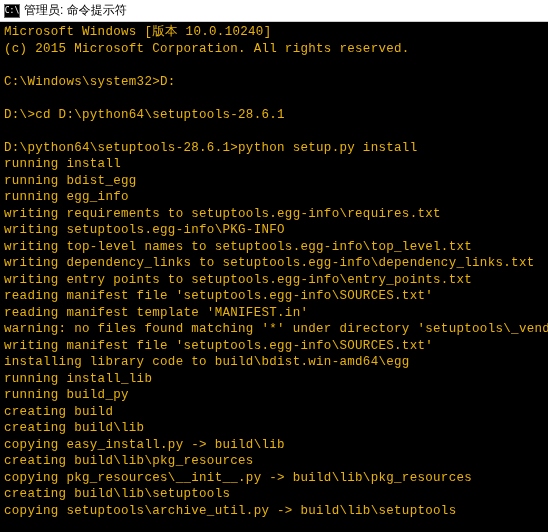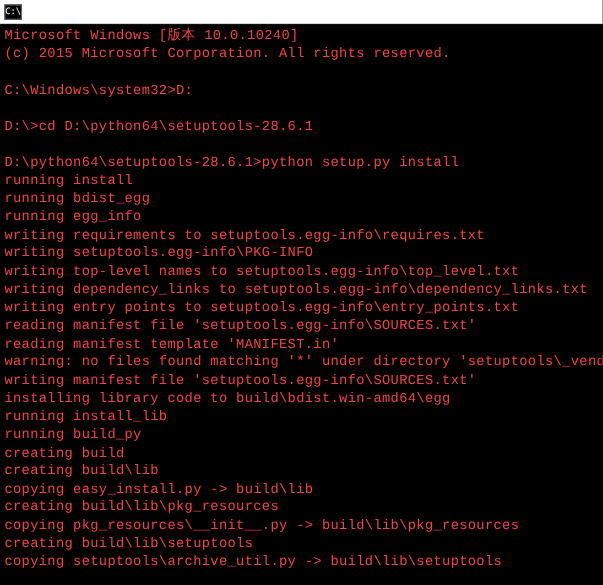--- a/index.html
+++ b/index.html
@@ -32,32 +32,34 @@
     margin-right: 4px;
     border: 1px solid #666;
   }
   .title-text {
     font-size: 12px;
     color: #000;
     font-family: "SimSun", sans-serif;
   }
   .terminal {
     background: #000;
-    color: #ef4444;
+    color: #eab308;
     padding: 2px 4px;
     font-family: "Consolas", "Courier New", monospace;
     font-size: 12.5px;
     line-height: 16.5px;
     white-space: pre;
     letter-spacing: 0.3px;
     height: calc(100% - 22px);
     overflow: hidden;
+    border-radius: 18px;
   }
   .line { display: block; }
 </style>
 </head>
 <body>
 
 <div class="titlebar">
   <div class="title-icon">C:\</div>
+  <div class="title-text">管理员: 命令提示符</div>
 </div>
 
 <div class="terminal" id="terminal-body"><span class="line">Microsoft Windows [版本 10.0.10240]</span><span class="line">(c) 2015 Microsoft Corporation. All rights reserved.</span><span class="line">&nbsp;</span><span class="line">C:\Windows\system32&gt;D:</span><span class="line">&nbsp;</span><span class="line">D:\&gt;cd D:\python64\setuptools-28.6.1</span><span class="line">&nbsp;</span><span class="line">D:\python64\setuptools-28.6.1&gt;python setup.py install</span><span class="line">running install</span><span class="line">running bdist_egg</span><span class="line">running egg_info</span><span class="line">writing requirements to setuptools.egg-info\requires.txt</span><span class="line">writing setuptools.egg-info\PKG-INFO</span><span class="line">writing top-level names to setuptools.egg-info\top_level.txt</span><span class="line">writing dependency_links to setuptools.egg-info\dependency_links.txt</span><span class="line">writing entry points to setuptools.egg-info\entry_points.txt</span><span class="line">reading manifest file 'setuptools.egg-info\SOURCES.txt'</span><span class="line">reading manifest template 'MANIFEST.in'</span><span class="line">warning: no files found matching '*' under directory 'setuptools\_vendor'</span><span class="line">writing manifest file 'setuptools.egg-info\SOURCES.txt'</span><span class="line">installing library code to build\bdist.win-amd64\egg</span><span class="line">running install_lib</span><span class="line">running build_py</span><span class="line">creating build</span><span class="line">creating build\lib</span><span class="line">copying easy_install.py -&gt; build\lib</span><span class="line">creating build\lib\pkg_resources</span><span class="line">copying pkg_resources\__init__.py -&gt; build\lib\pkg_resources</span><span class="line">creating build\lib\setuptools</span><span class="line">copying setuptools\archive_util.py -&gt; build\lib\setuptools</span></div>
 
 </body></html>

